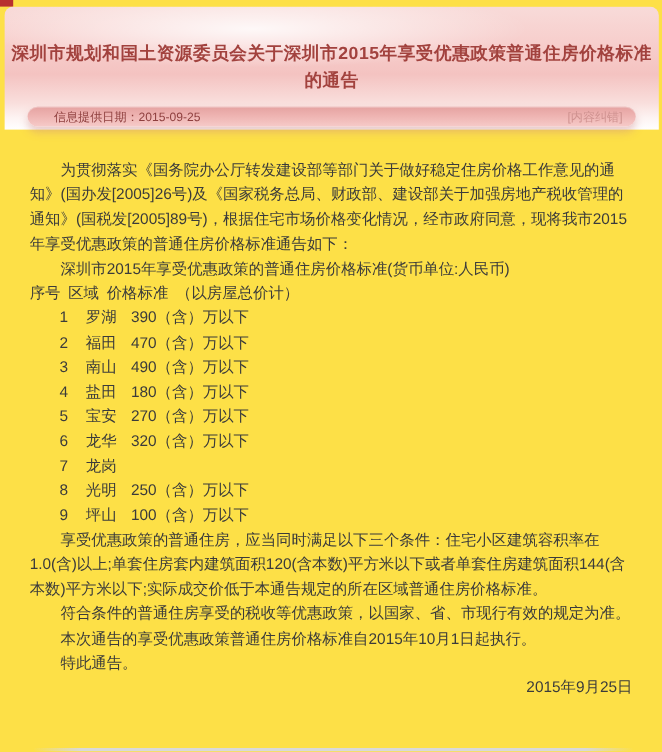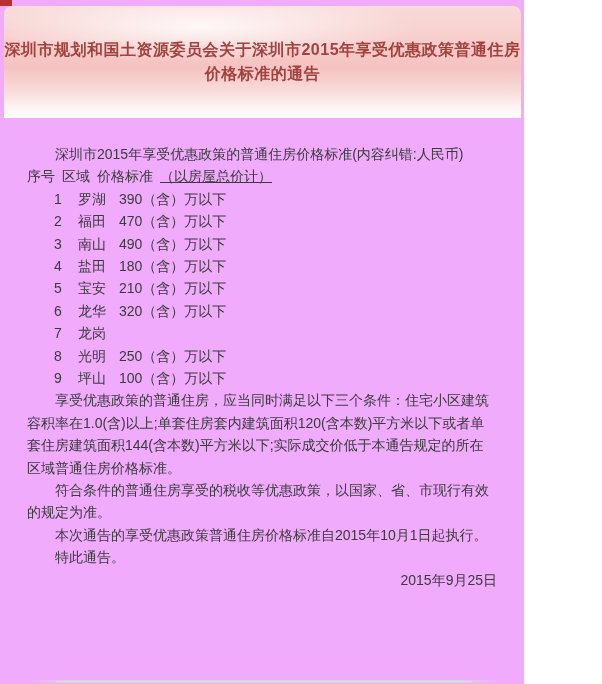--- a/index.html
+++ b/index.html
@@ -2,23 +2,23 @@
 <html><head>
 <meta charset="utf-8">
 <style>
   html,body{margin:0;padding:0;}
   body{
     font-family:"Liberation Sans","DejaVu Sans",sans-serif;
     background:#ffffff;
   }
   .page{
     position:relative;
-    width:524px;height:684px;
+    width:602px;height:684px;
     overflow:hidden;
-    background:#f0abfc;
+    background:#fde047;
   }
   .corner-mark{
     position:absolute;top:0;left:0;
     width:12px;height:6px;
     background:#b8312f;
   }
   .banner{
     position:absolute;top:6px;left:4px;right:3px;height:112px;
     border-radius:8px 8px 0 0;
     background:
@@ -52,21 +52,21 @@
     position:absolute;top:118px;left:0;right:0;
     padding:25px 27px 0 27px;
     font-size:14px;
     line-height:22.4px;
     color:#3b3b3b;
   }
   .content p{margin:0;}
   .indent{text-indent:2em;}
   .t-head{margin-left:27px;}
   .t-head .th{margin-right:7px;}
-  .t-head .th-note{margin-right:0;text-decoration:underline;}
+  .t-head .th-note{margin-right:0;}
   .price-table{margin-left:27px;}
   .price-row{display:flex;height:22.4px;align-items:center;}
   .col-no{width:24px;flex:none;}
   .col-district{width:41px;flex:none;}
   .col-price{flex:1;}
   .sign{text-align:right;}
   .bottom-edge{
     position:absolute;bottom:1px;left:30px;right:26px;height:3px;
     border-radius:3px;
     background:linear-gradient(90deg, rgba(218,218,218,0), #d9d9d9 8%, #d9d9d9 92%, rgba(218,218,218,0));
@@ -74,26 +74,31 @@
 </style>
 </head>
 <body>
 
 <div class="page">
 
   <div class="corner-mark"></div>
 
   <div class="banner">
     <div class="page-title">深圳市规划和国土资源委员会关于深圳市2015年享受优惠政策普通住房价格标准的通告</div>
+    <div class="info-bar">
+      <span class="info-date">信息提供日期：2015-09-25</span>
+      <span class="correction-link">[内容纠错]</span>
+    </div>
   </div>
 
   <div class="content">
 
+    <p class="indent">为贯彻落实《国务院办公厅转发建设部等部门关于做好稳定住房价格工作意见的通知》(国办发[2005]26号)及《国家税务总局、财政部、建设部关于加强房地产税收管理的通知》(国税发[2005]89号)，根据住宅市场价格变化情况，经市政府同意，现将我市2015年享受优惠政策的普通住房价格标准通告如下：</p>
 
-    <p class="indent">深圳市2015年享受优惠政策的普通住房价格标准(内容纠错:人民币)</p>
+    <p class="indent">深圳市2015年享受优惠政策的普通住房价格标准(货币单位:人民币)</p>
 
     <p class="t-head"><span class="th">序号</span><span class="th">区域</span><span class="th th-price">价格标准</span><span class="th-note">（以房屋总价计）</span></p>
 
     <div class="price-table">
       <div class="price-row">
         <span class="col-no">1</span>
         <span class="col-district">罗湖</span>
         <span class="col-price">390（含）万以下</span>
       </div>
       <div class="price-row">
@@ -107,21 +112,21 @@
         <span class="col-price">490（含）万以下</span>
       </div>
       <div class="price-row">
         <span class="col-no">4</span>
         <span class="col-district">盐田</span>
         <span class="col-price">180（含）万以下</span>
       </div>
       <div class="price-row">
         <span class="col-no">5</span>
         <span class="col-district">宝安</span>
-        <span class="col-price">210（含）万以下</span>
+        <span class="col-price">270（含）万以下</span>
       </div>
       <div class="price-row">
         <span class="col-no">6</span>
         <span class="col-district">龙华</span>
         <span class="col-price">320（含）万以下</span>
       </div>
       <div class="price-row">
         <span class="col-no">7</span>
         <span class="col-district">龙岗</span>
       </div>

